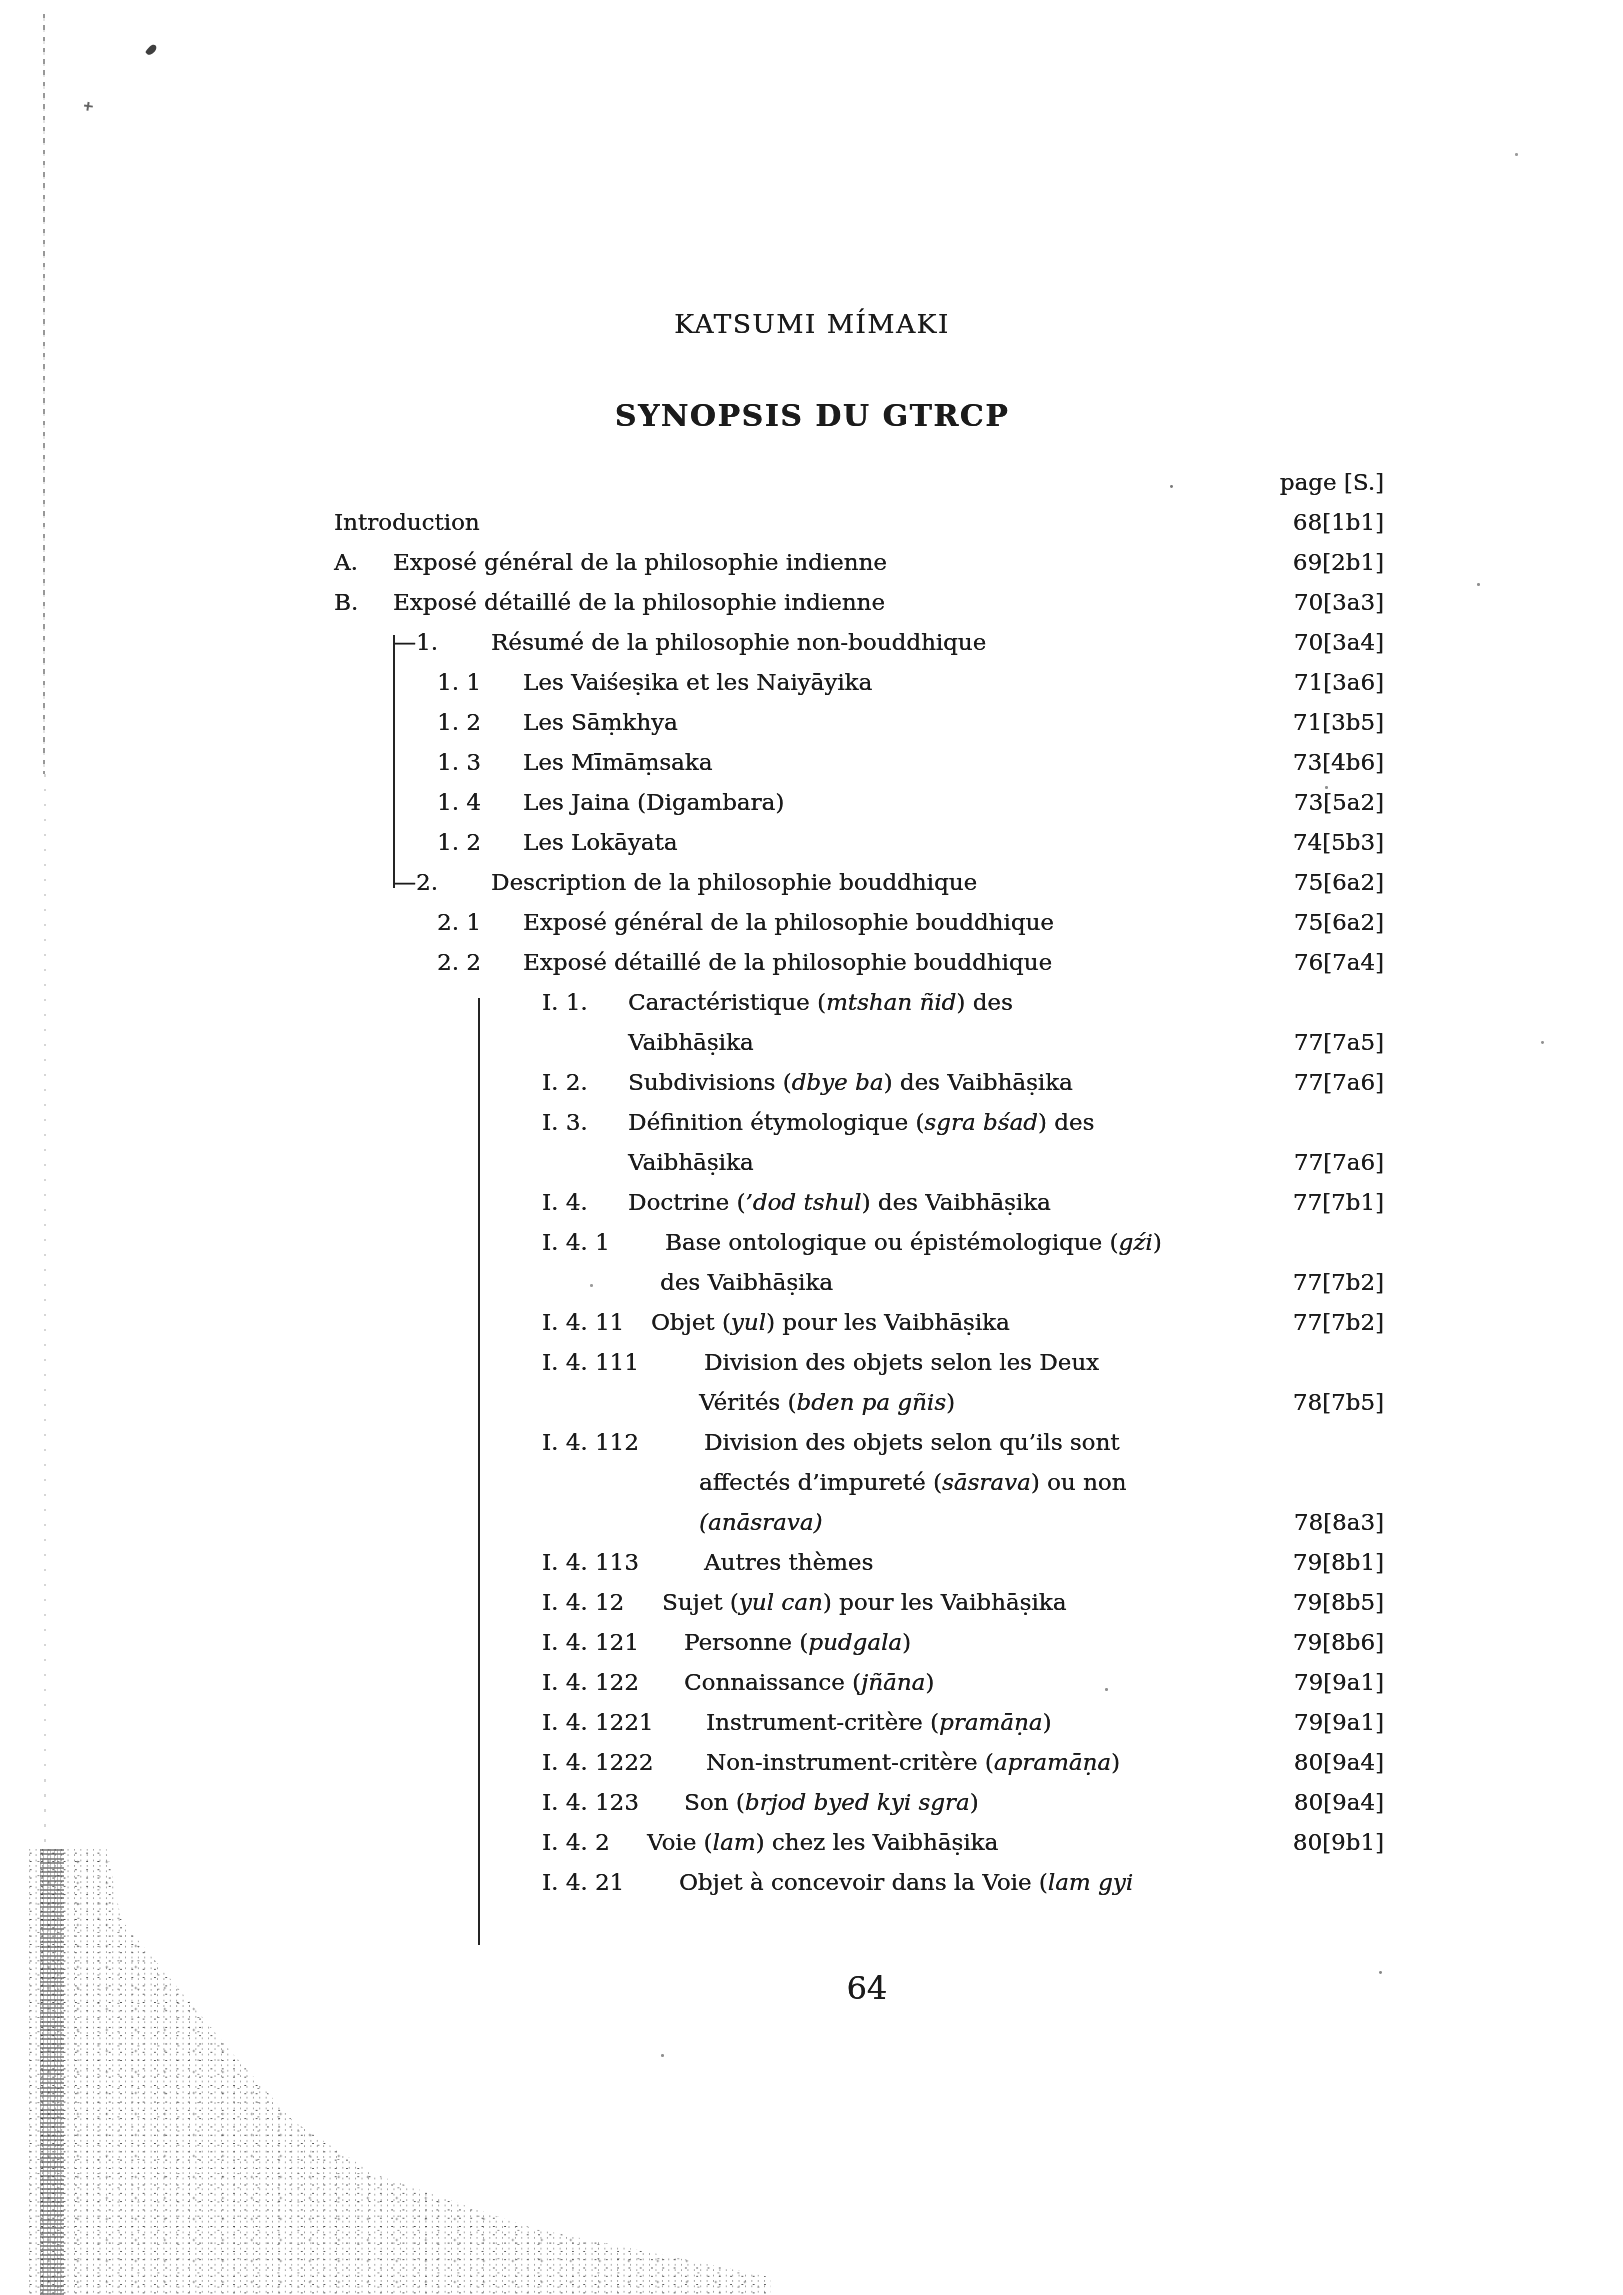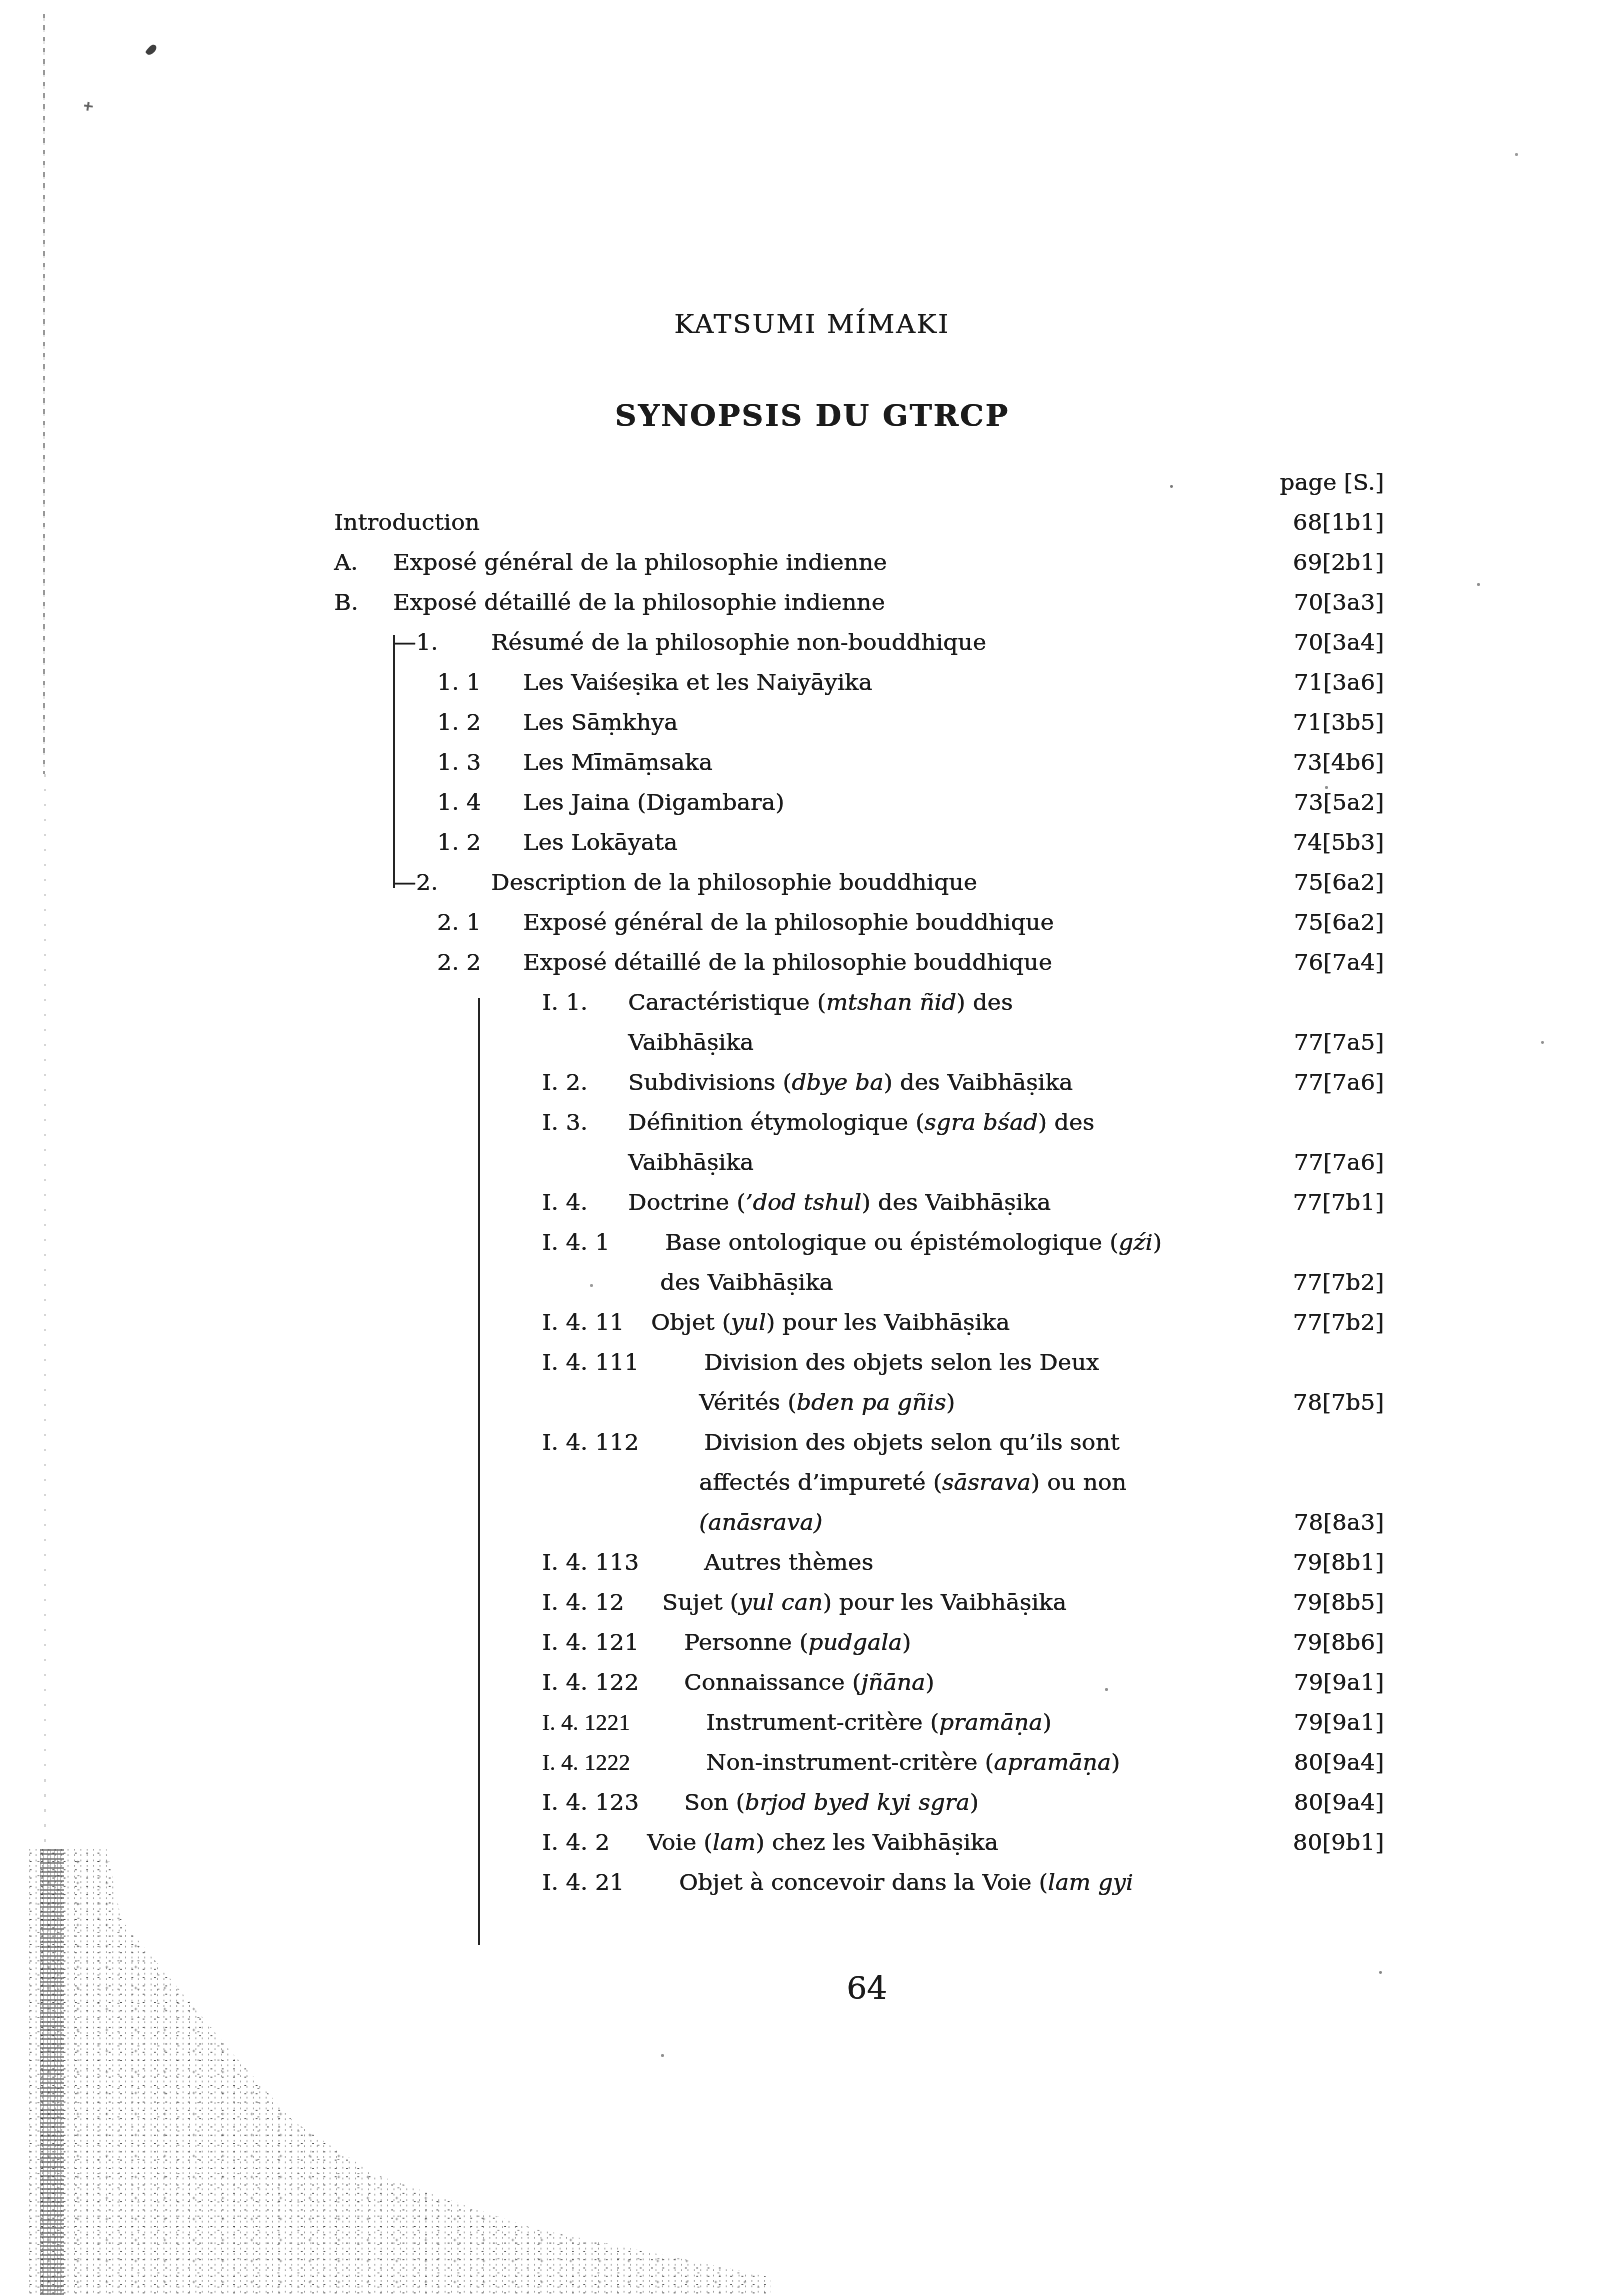--- a/index.html
+++ b/index.html
@@ -48,21 +48,21 @@
   .lvl2{padding-left:103px;} .lvl2 .num{width:86px;}
   .lvl3{padding-left:145px;} .lvl3 .num{width:101px;}
   .lvl4{padding-left:208px;} .lvl4 .num{width:86px;}
   .lvl4b{padding-left:208px;} .lvl4b .num{width:123px;}
   .lvl4c{padding-left:208px;} .lvl4c .num{width:109px;}
   .lvl4d{padding-left:208px;} .lvl4d .num{width:105px;}
   .lvl5{padding-left:208px;}  .lvl5 .num{width:162px;}
   .lvl5b{padding-left:208px;} .lvl5b .num{width:120px;}
   .lvl5c{padding-left:208px;} .lvl5c .num{width:142px;}
   .lvl5d{padding-left:208px;} .lvl5d .num{width:137px;}
-  .lvl6{padding-left:208px;}  .lvl6 .num{width:164px;font-family:Liberation Serif, serif;}
+  .lvl6{padding-left:208px;}  .lvl6 .num{width:164px;}
   .cont4{padding-left:294px;}
   .cont4b{padding-left:326px;}
   .cont5{padding-left:365px;}
 
   
   .tree-line{position:absolute;width:2px;background:#242424;}
   .tree-line-1{left:393px;top:635px;height:253px;}
   .tree-line-2{left:478px;top:998px;height:947px;}
 
   

